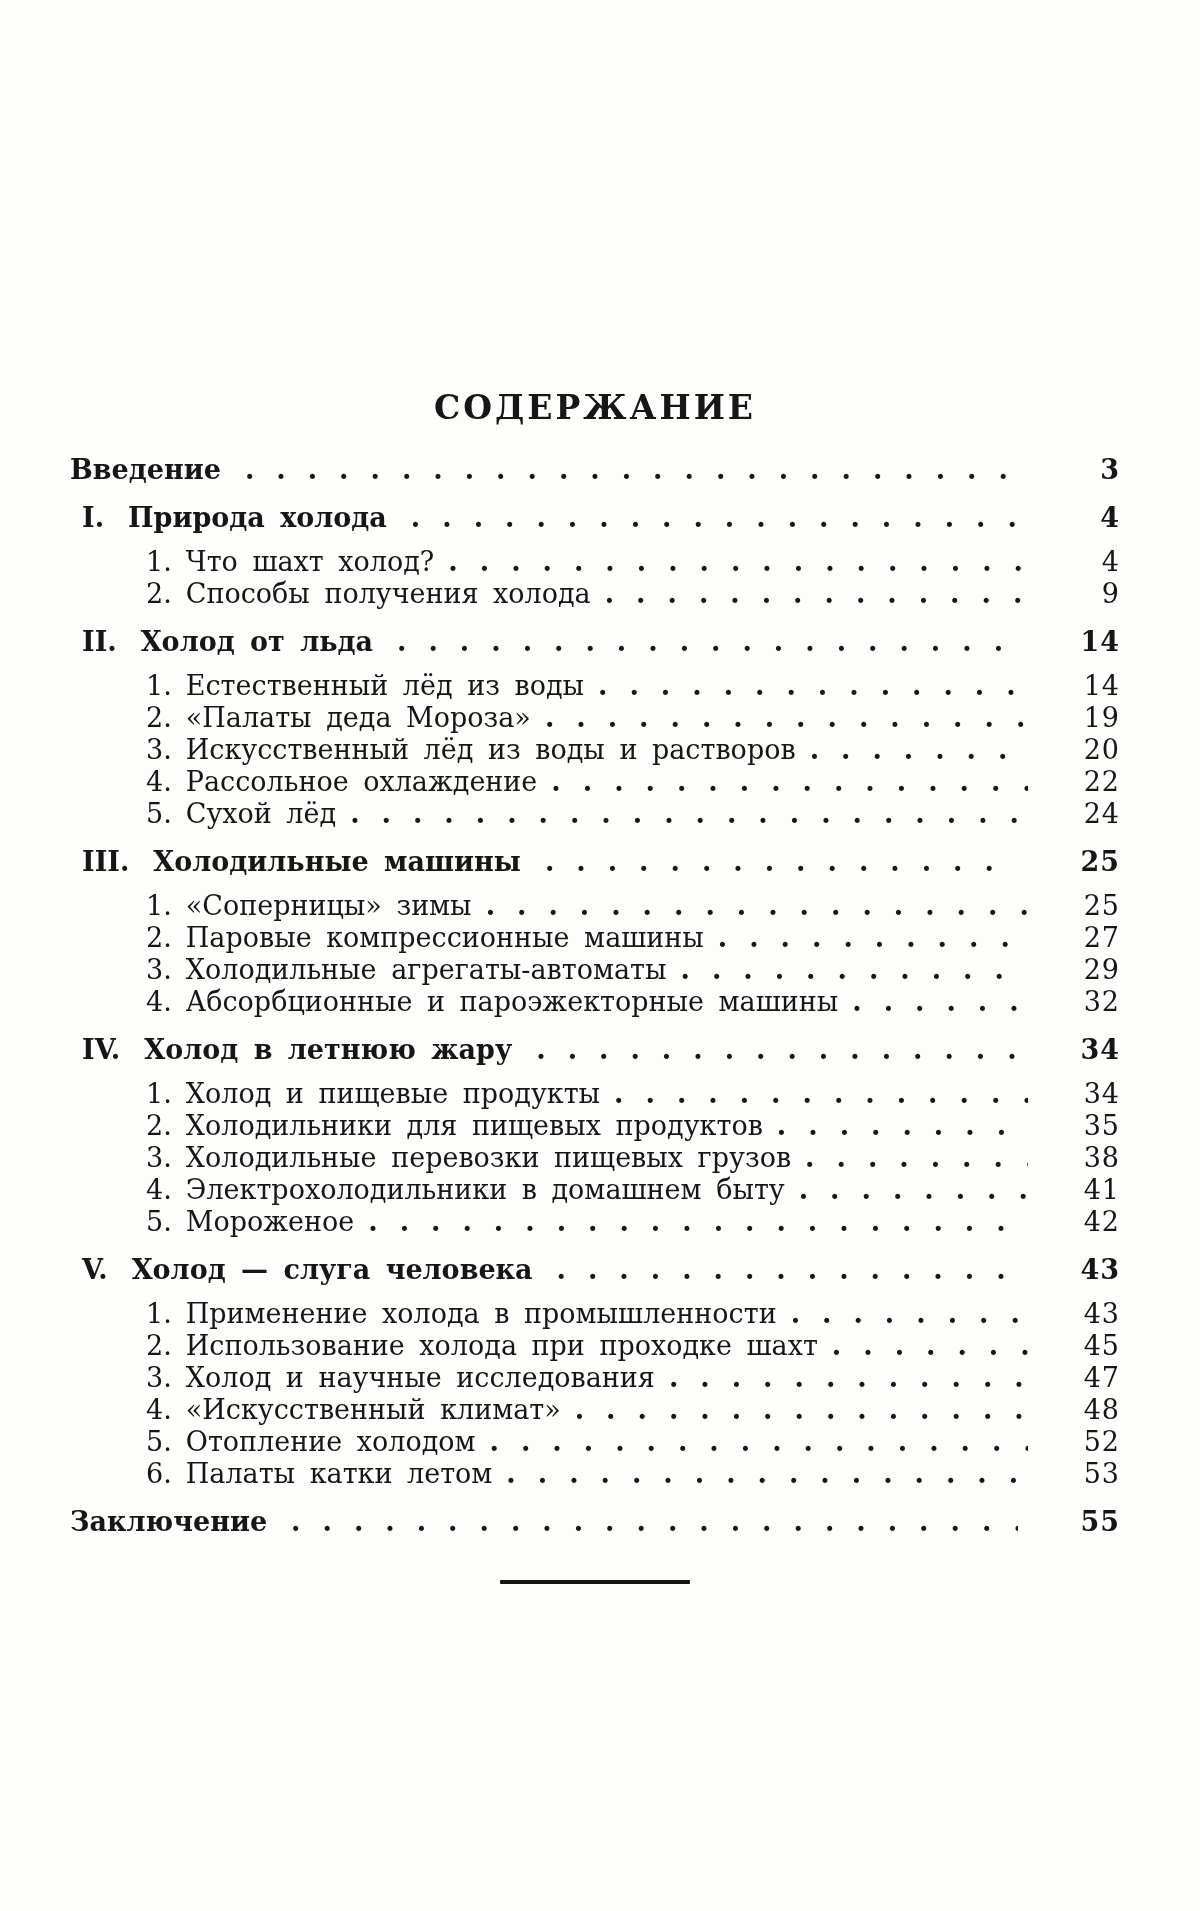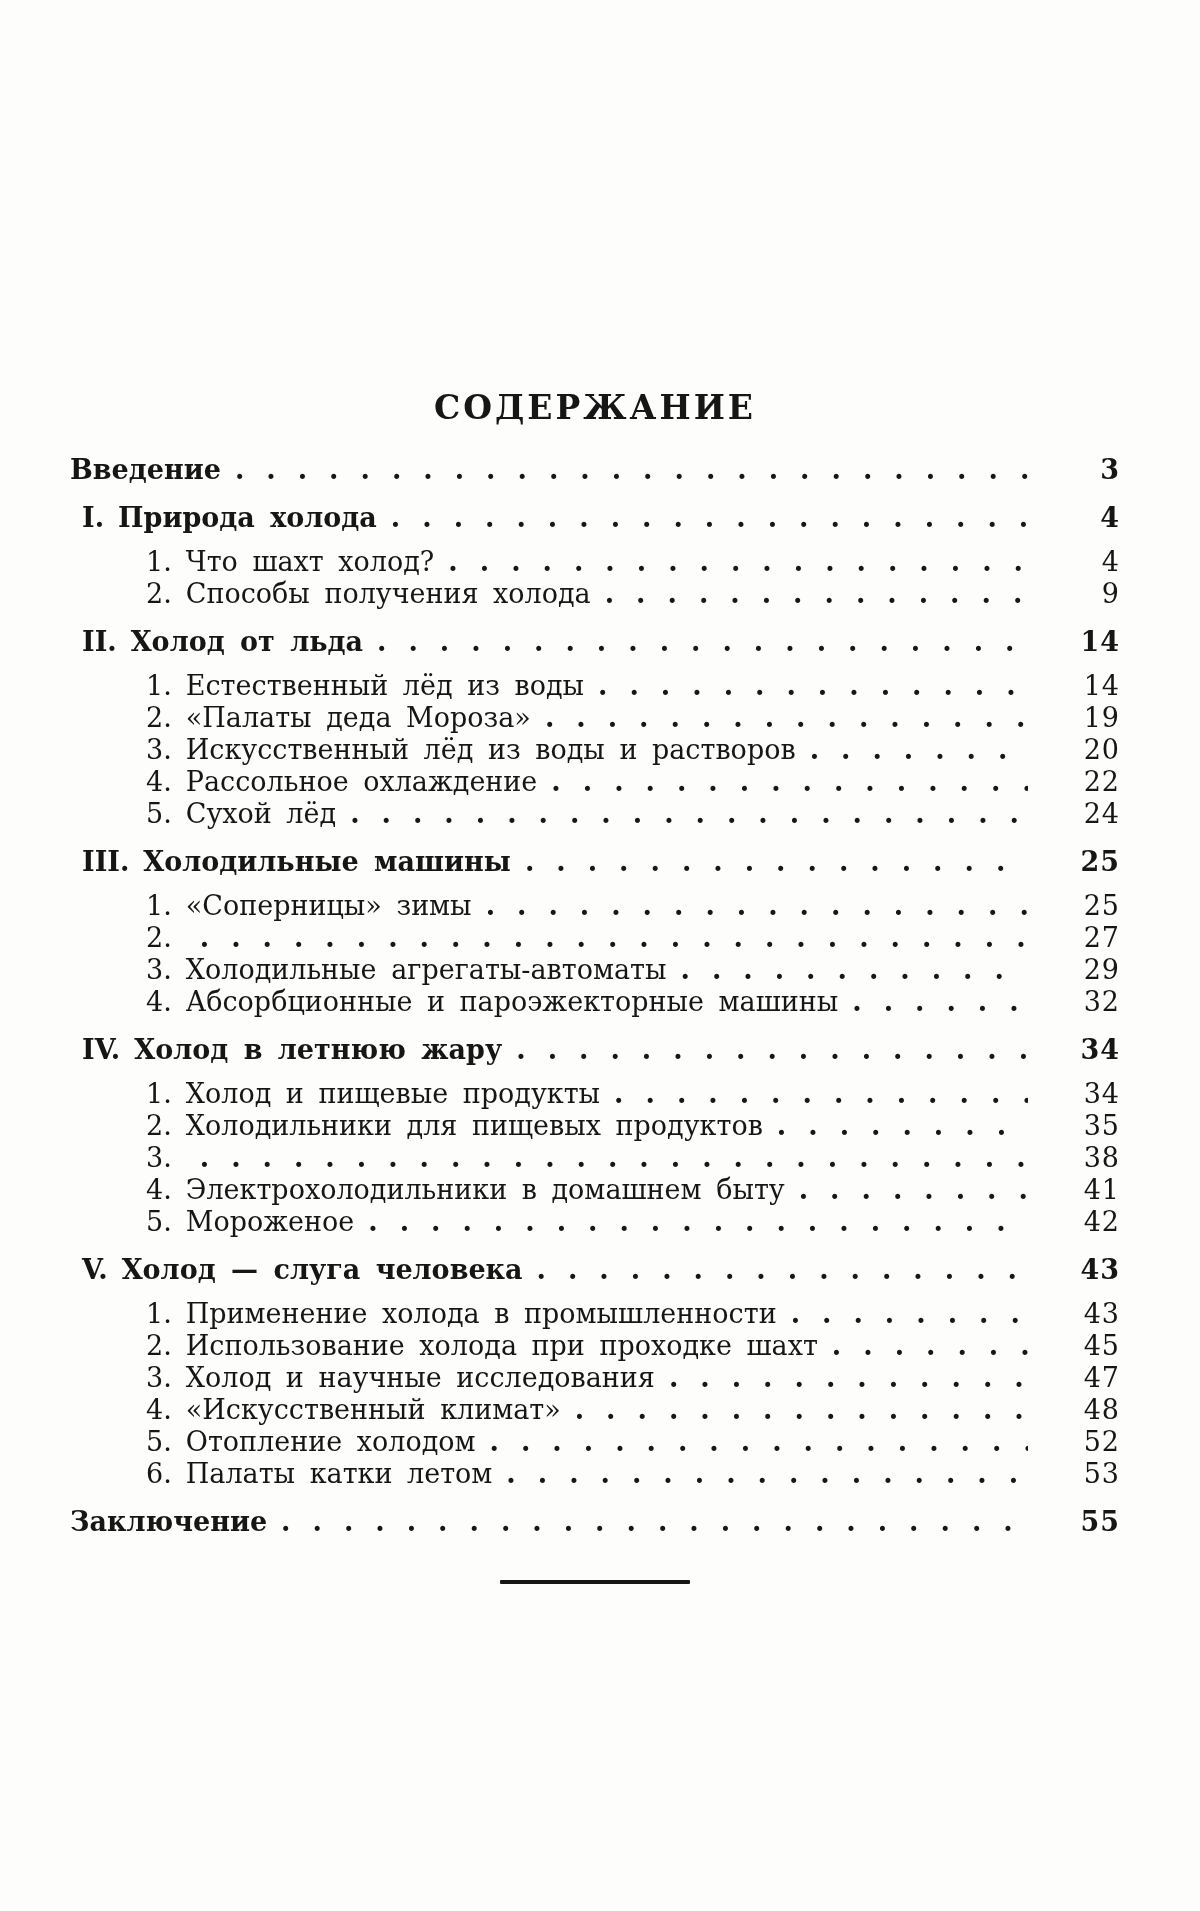--- a/index.html
+++ b/index.html
@@ -44,20 +44,21 @@
     height: 32px;
     font-size: 27px;
     line-height: 32px;
     white-space: nowrap;
     word-spacing: 6px;
   }
   .row.l0 {
     font-weight: 700;
     margin-top: 16px;
     margin-bottom: 12px;
+    gap: 10px;
   }
   .row.l0.has-num { padding-left: 12px; }
   .row.l1 { padding-left: 76px; }
   .num { margin-right: 14px; }
   .dots {
     flex: 1;
     overflow: hidden;
     white-space: nowrap;
     padding-left: 14px;
     letter-spacing: 22px;
@@ -157,20 +158,21 @@
     <span class="pagenum">25</span>
   </div>
         <div class="row l1">
     <span class="num">1.</span>
     <span class="label">«Соперницы» зимы</span>
     <span class="dots"></span>
     <span class="pagenum">25</span>
   </div>
         <div class="row l1">
     <span class="num">2.</span>
+    <span class="label">Паровые компрессионные машины</span>
     <span class="dots"></span>
     <span class="pagenum">27</span>
   </div>
         <div class="row l1">
     <span class="num">3.</span>
     <span class="label">Холодильные агрегаты-автоматы</span>
     <span class="dots"></span>
     <span class="pagenum">29</span>
   </div>
         <div class="row l1">
@@ -192,20 +194,21 @@
     <span class="pagenum">34</span>
   </div>
         <div class="row l1">
     <span class="num">2.</span>
     <span class="label">Холодильники для пищевых продуктов</span>
     <span class="dots"></span>
     <span class="pagenum">35</span>
   </div>
         <div class="row l1">
     <span class="num">3.</span>
+    <span class="label">Холодильные перевозки пищевых грузов</span>
     <span class="dots"></span>
     <span class="pagenum">38</span>
   </div>
         <div class="row l1">
     <span class="num">4.</span>
     <span class="label">Электрохолодильники в домашнем быту</span>
     <span class="dots"></span>
     <span class="pagenum">41</span>
   </div>
         <div class="row l1">

